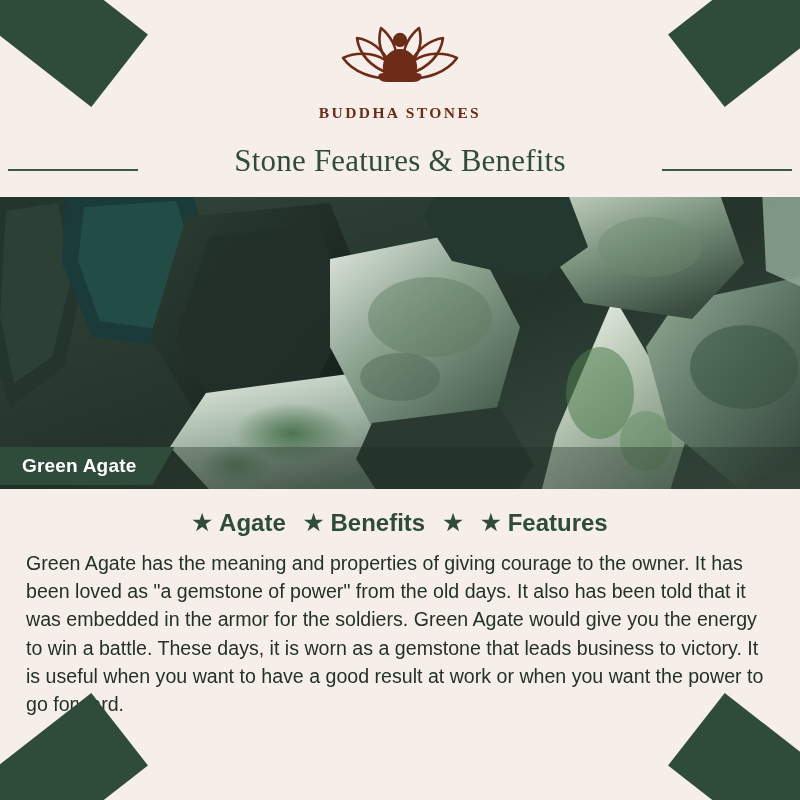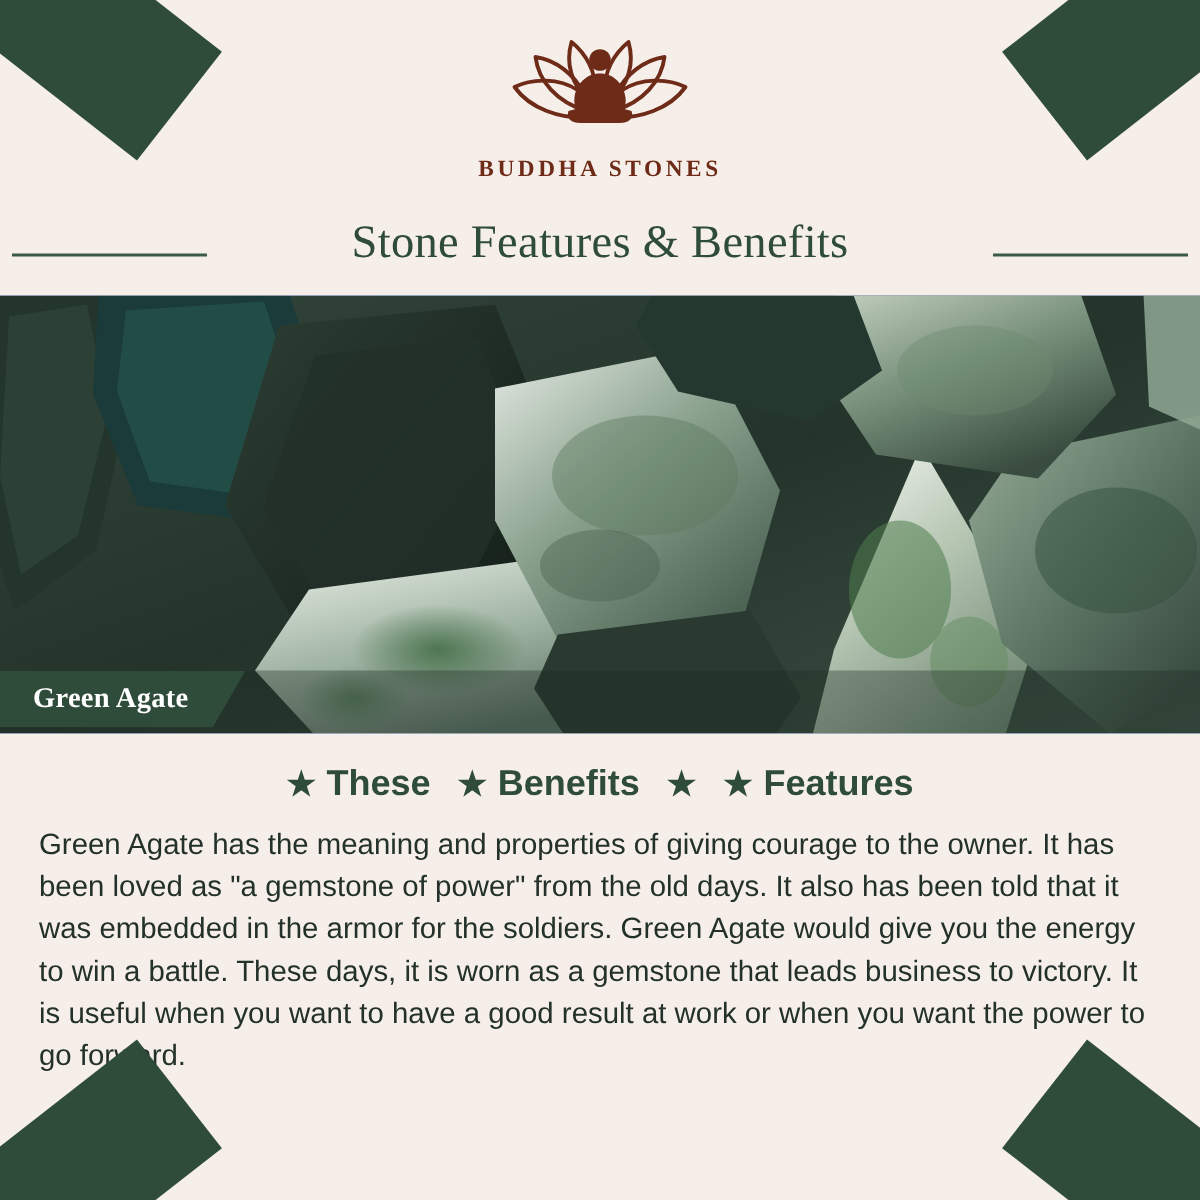--- a/index.html
+++ b/index.html
@@ -128,21 +128,21 @@
     display: flex;
     align-items: center;
     background: #2f4c3b;
     padding: 0 38px 0 22px;
     clip-path: polygon(0 0, 100% 0, calc(100% - 22px) 100%, 0% 100%);
   }
   .label-tab span {
     color: #ffffff;
     font-size: 19px;
     font-weight: bold;
-    font-family: Liberation Serif, serif;
+    font-family: Liberation Sans, sans-serif;
     letter-spacing: 0.2px;
   }
 
   
   .content {
     position: absolute;
     top: 489px; left: 0;
     width: 800px;
     height: 311px;
     background: #f6efe9;
@@ -296,21 +296,21 @@
   </div>
 
   <div class="label-tab">
     <span>Green Agate</span>
   </div>
 
   <div class="content">
     <div class="keywords">
       <div class="kw">
         <span class="star">★</span>
-        <span>These</span>
+        <span>Agate</span>
       </div>
       <div class="kw">
         <span class="star">★</span>
         <span>Benefits</span>
       </div>
       <div class="kw">
         <span class="star">★</span>
       </div>
       <div class="kw">
         <span class="star">★</span>

